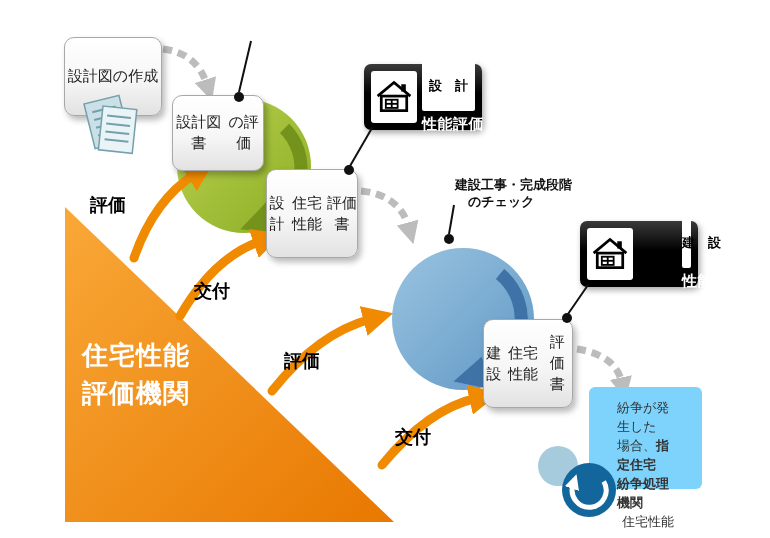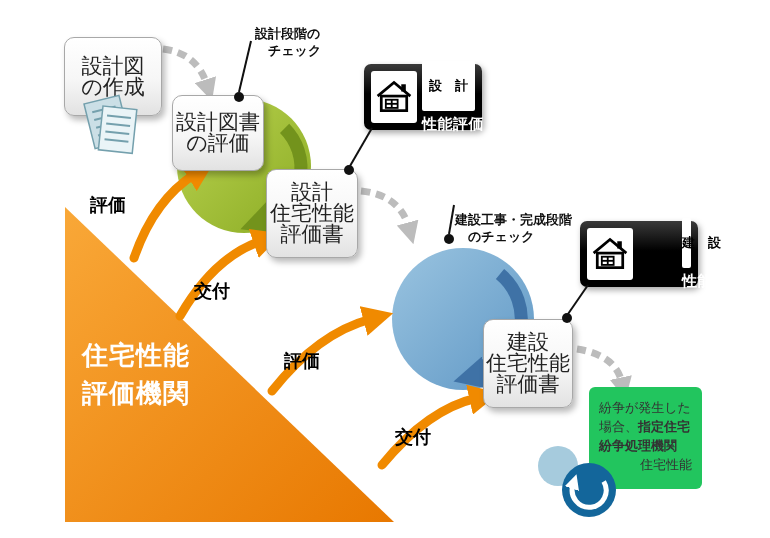--- a/index.html
+++ b/index.html
@@ -6,22 +6,22 @@
   .canvas{
     position:relative;width:770px;height:538px;background:#fff;
     font-family:"DejaVu Sans", sans-serif;overflow:hidden;
   }
   .layer{position:absolute;left:0;top:0;width:770px;height:538px;pointer-events:none;}
   .pbox{
     position:absolute;
     background:linear-gradient(180deg,#ffffff 0%,#f6f6f6 55%,#e2e2e2 100%);
     border:1px solid #a8a8a8;border-radius:10px;
     box-shadow:3px 4px 6px rgba(0,0,0,.28);
-    display:flex;flex-direction:column;align-items:center;justify-content:center;
-    font-size:21px;color:#222;line-height:21px;text-align:center;z-index:3;
+    display:flex;flex-direction:row;align-items:center;justify-content:center;
+    font-size:15px;color:#222;line-height:21px;text-align:center;z-index:3;
   }
   .callout{position:absolute;font-size:13px;font-weight:bold;color:#111;line-height:17px;z-index:4;}
   .callout .l2{padding-left:13px;}
   .alabel{position:absolute;font-size:18px;font-weight:bold;color:#000;z-index:4;}
   .tri-label{
     position:absolute;left:82px;top:336px;color:#fff;font-weight:bold;
     font-size:26px;line-height:38px;z-index:3;letter-spacing:1px;
   }
   .badge{
     position:absolute;width:118px;height:66px;
@@ -31,22 +31,22 @@
   }
   .badge-house{width:46px;height:52px;background:#fff;border-radius:3px;flex:0 0 auto;
     display:flex;align-items:center;justify-content:center;}
   .badge-right{flex:1;display:flex;flex-direction:column;margin-left:5px;min-width:0;}
   .badge-top{background:#fff;color:#000;font-weight:bold;font-size:13px;text-align:center;
     padding:16px 0;border-radius:2px;white-space:nowrap;}
   .badge-bottom{color:#fff;font-weight:bold;font-size:15px;text-align:center;margin-top:4px;
     letter-spacing:.5px;white-space:nowrap;}
   .dispute{
     position:absolute;left:589px;top:387px;width:113px;height:102px;
-    background:#22c55e;border-radius:6px;font-size:13px;color:#333;line-height:19px;
-    padding:11px 10px;box-sizing:border-box;z-index:4;
+    background:#7dd3fc;border-radius:6px;font-size:13px;color:#333;line-height:19px;
+    padding:11px 28px;box-sizing:border-box;z-index:4;
   }
   .dispute .r{text-align:right;}
 </style>
 </head>
 <body>
 
 <div class="canvas">
 
   <svg class="layer" width="770" height="538" viewBox="0 0 770 538">
     <defs>
@@ -112,26 +112,22 @@
     <div>評価書</div>
   </div>
 
 
   <div class="pbox" style="left:483px;top:319px;width:88px;height:87px;">
     <div>建設</div>
     <div>住宅性能</div>
     <div>評価書</div>
   </div>
 
-  <div class="callout" style="left:255px;top:25px;">
-    <div class="l1">設計段階の</div>
-    <div class="l2">チェック</div>
-  </div>
-
-  <div class="callout" style="left:455px;top:176px;margin-top:35px;">
+
+  <div class="callout" style="left:455px;top:176px;">
     <div class="l1">建設工事・完成段階</div>
     <div class="l2">のチェック</div>
   </div>
 
   <div class="badge" style="left:364px;top:64px;">
     <div class="badge-house">
       <svg width="40" height="40" viewBox="0 0 44 44">
         <path d="M4,21 L22,6 L40,21" fill="none" stroke="#000" stroke-width="3"></path>
         <rect x="30" y="8" width="5" height="8" fill="#000"></rect>
         <rect x="8" y="21" width="28" height="16" fill="none" stroke="#000" stroke-width="3"></rect>

